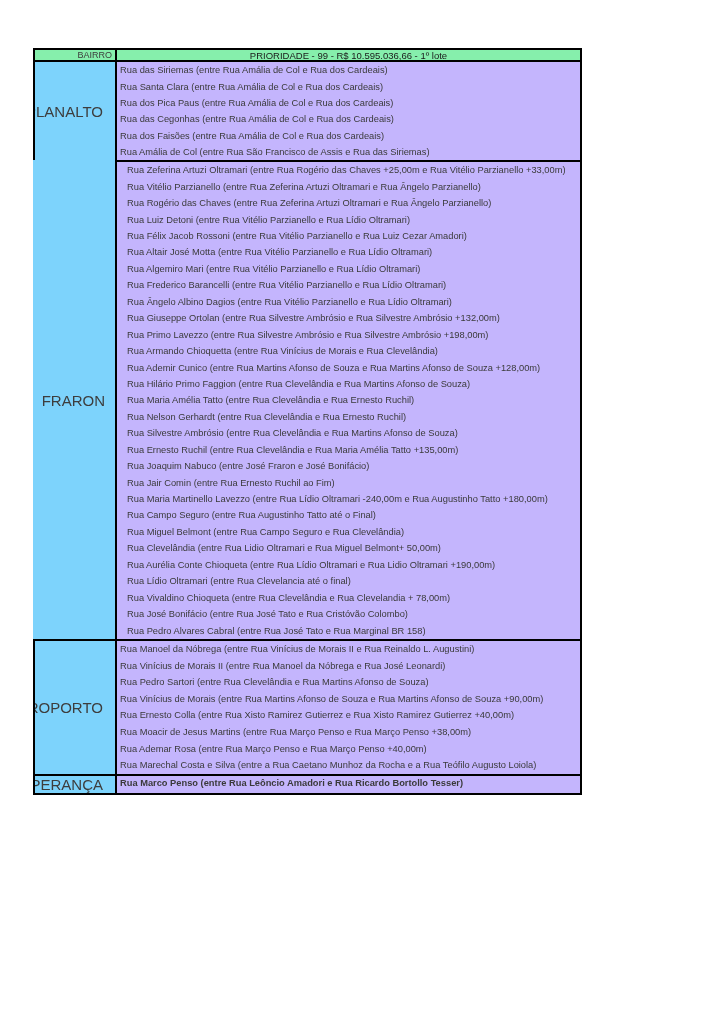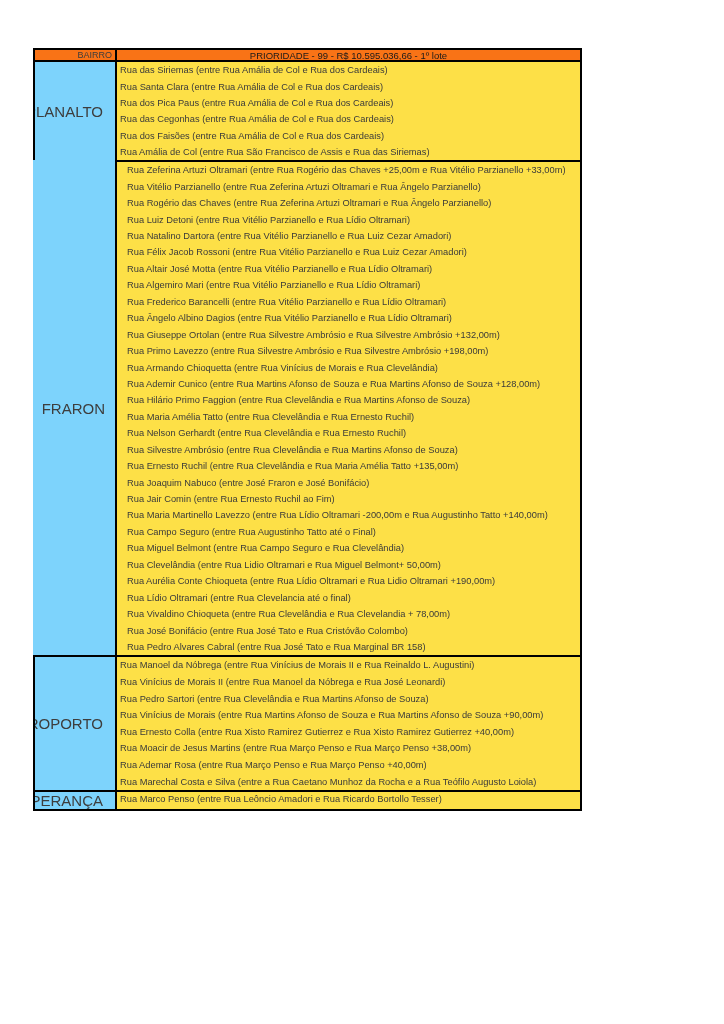--- a/index.html
+++ b/index.html
@@ -5,42 +5,42 @@
   html,body{margin:0;padding:0;}
   body{
     width:724px;height:1024px;background:#ffffff;position:relative;
     font-family:"Liberation Sans", sans-serif;
     -webkit-font-smoothing:antialiased;
   }
   .sheet{position:absolute;left:33px;top:48px;width:549px;}
 
   
   .hdr{display:flex;}
-  .hdr-cell{box-sizing:border-box;border:2px solid #000;background:#f97316;height:14px;
+  .hdr-cell{box-sizing:border-box;border:2px solid #000;background:#86efac;height:14px;
     display:flex;align-items:center;overflow:hidden;}
   .hdr-bairro{width:84px;justify-content:flex-end;padding-right:3px;
     font-size:9px;color:#3d3d3d;}
   .hdr-prior{flex:1;margin-left:-2px;justify-content:center;
     font-size:9.5px;font-weight:normal;color:#1a1a1a;white-space:nowrap;}
 
   
   .section{display:flex;margin-top:-2px;align-items:stretch;}
   .bairro-cell{width:84px;box-sizing:border-box;display:flex;align-items:center;
     justify-content:flex-end;padding-right:12px;font-size:15px;color:#3d3d3d;
     white-space:nowrap;overflow:hidden;background:#7dd3fc;}
   .bairro-cell.boxed{border:2px solid #000;}
   .streets{flex:1;margin-left:-2px;box-sizing:border-box;border:2px solid #000;
-    background:#fde047;overflow:hidden;}
+    background:#c4b5fd;overflow:hidden;}
   .street-row{display:flex;align-items:center;padding-left:3px;
     font-size:9.3px;color:#3a3a3a;white-space:nowrap;overflow:hidden;}
 
   .s-planalto  .street-row{height:16.35px;}
   .s-fraron    .street-row{height:16.45px;margin-left:7px;}
   .s-aeroporto .street-row{height:16.6px;}
-  .s-vila      .street-row{height:15px;}
+  .s-vila      .street-row{height:15px;font-weight:bold;}
 </style>
 </head>
 <body>
 
 <div class="sheet">
 
   <div class="hdr">
     <div class="hdr-cell hdr-bairro">BAIRRO</div>
     <div class="hdr-cell hdr-prior">PRIORIDADE - 99 - R$ 10.595.036,66 -  1º lote</div>
   </div>
@@ -57,38 +57,37 @@
       </div>
   </div>
 
   <div class="section s-fraron">
     <div class="bairro-cell">FRARON</div>
     <div class="streets">
         <div class="street-row">Rua Zeferina Artuzi Oltramari (entre Rua Rogério das Chaves +25,00m e Rua Vitélio Parzianello +33,00m)</div>
         <div class="street-row">Rua Vitélio Parzianello (entre Rua Zeferina Artuzi Oltramari e Rua Ângelo Parzianello)</div>
         <div class="street-row">Rua Rogério das Chaves (entre Rua Zeferina Artuzi Oltramari e Rua Ângelo Parzianello)</div>
         <div class="street-row">Rua Luiz Detoni (entre Rua Vitélio Parzianello e Rua Lídio Oltramari)</div>
-        <div class="street-row">Rua Natalino Dartora (entre Rua Vitélio Parzianello e Rua Luiz Cezar Amadori)</div>
         <div class="street-row">Rua Félix Jacob Rossoni (entre Rua Vitélio Parzianello e Rua Luiz Cezar Amadori)</div>
         <div class="street-row">Rua Altair José Motta (entre Rua Vitélio Parzianello e Rua Lídio Oltramari)</div>
         <div class="street-row">Rua Algemiro Mari (entre Rua Vitélio Parzianello e Rua Lídio Oltramari)</div>
         <div class="street-row">Rua Frederico Barancelli (entre Rua Vitélio Parzianello e Rua Lídio Oltramari)</div>
         <div class="street-row">Rua Ângelo Albino Dagios (entre Rua Vitélio Parzianello e Rua Lídio Oltramari)</div>
         <div class="street-row">Rua Giuseppe Ortolan (entre Rua Silvestre Ambrósio e Rua Silvestre Ambrósio +132,00m)</div>
         <div class="street-row">Rua Primo Lavezzo (entre Rua Silvestre Ambrósio e Rua Silvestre Ambrósio +198,00m)</div>
         <div class="street-row">Rua Armando Chioquetta (entre Rua Vinícius de Morais e Rua Clevelândia)</div>
         <div class="street-row">Rua Ademir Cunico (entre Rua Martins Afonso de Souza e Rua Martins Afonso de Souza +128,00m)</div>
         <div class="street-row">Rua Hilário Primo Faggion (entre Rua Clevelândia e Rua Martins Afonso de Souza)</div>
         <div class="street-row">Rua Maria Amélia Tatto (entre Rua Clevelândia e Rua Ernesto Ruchil)</div>
         <div class="street-row">Rua Nelson Gerhardt (entre Rua Clevelândia e Rua Ernesto Ruchil)</div>
         <div class="street-row">Rua Silvestre Ambrósio (entre Rua Clevelândia e Rua Martins Afonso de Souza)</div>
         <div class="street-row">Rua Ernesto Ruchil (entre Rua Clevelândia e Rua Maria Amélia Tatto +135,00m)</div>
         <div class="street-row">Rua Joaquim Nabuco (entre José Fraron e José Bonifácio)</div>
         <div class="street-row">Rua Jair Comin (entre Rua Ernesto Ruchil ao Fim)</div>
-        <div class="street-row">Rua Maria Martinello Lavezzo (entre Rua Lídio Oltramari -200,00m e Rua Augustinho Tatto +140,00m)</div>
+        <div class="street-row">Rua Maria Martinello Lavezzo (entre Rua Lídio Oltramari -240,00m e Rua Augustinho Tatto +180,00m)</div>
         <div class="street-row">Rua Campo Seguro (entre Rua Augustinho Tatto até o Final)</div>
         <div class="street-row">Rua Miguel Belmont (entre Rua Campo Seguro e Rua Clevelândia)</div>
         <div class="street-row">Rua Clevelândia (entre Rua Lidio Oltramari e Rua Miguel Belmont+ 50,00m)</div>
         <div class="street-row">Rua Aurélia Conte Chioqueta (entre Rua Lídio Oltramari e Rua Lidio Oltramari +190,00m)</div>
         <div class="street-row">Rua Lídio Oltramari (entre Rua Clevelancia até o final)</div>
         <div class="street-row">Rua Vivaldino Chioqueta (entre Rua Clevelândia e Rua Clevelandia + 78,00m)</div>
         <div class="street-row">Rua José Bonifácio (entre Rua José Tato e Rua Cristóvão Colombo)</div>
         <div class="street-row">Rua Pedro Alvares Cabral (entre Rua José Tato e Rua Marginal BR 158)</div>
       </div>
   </div>

